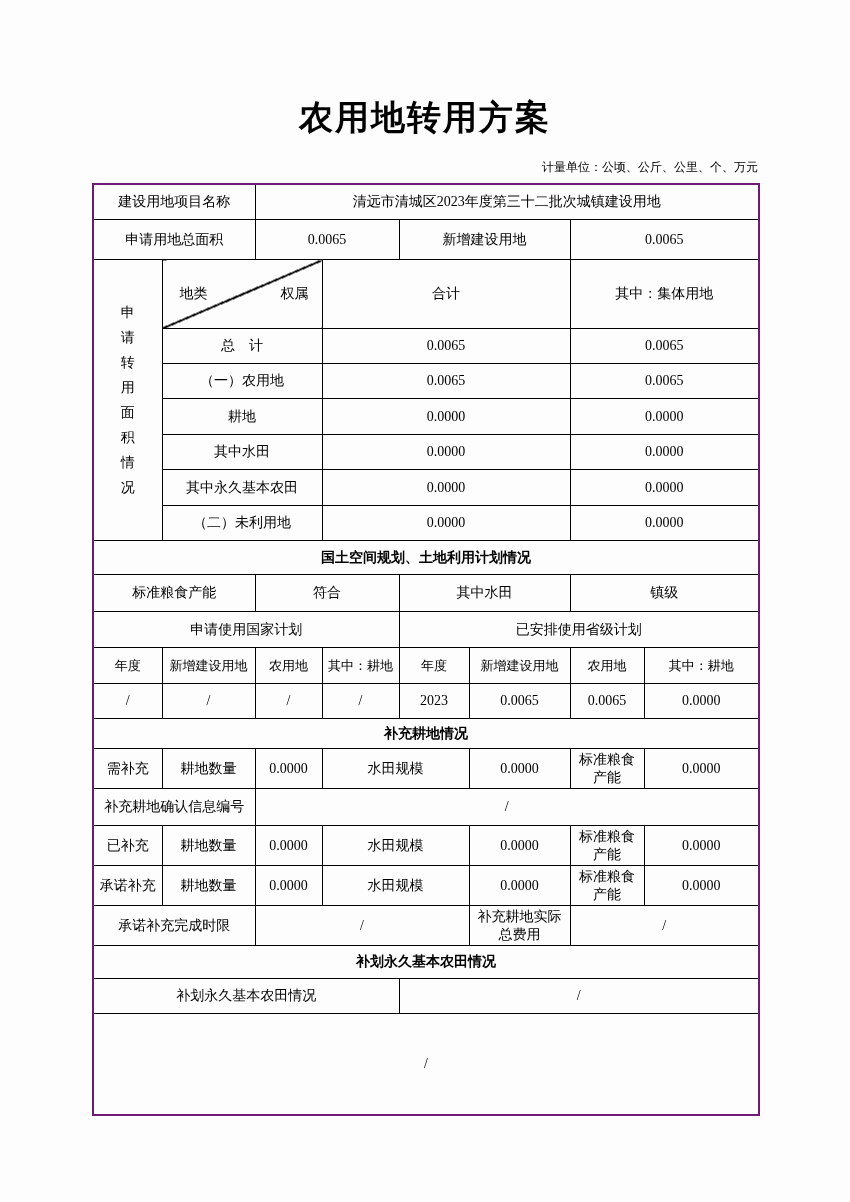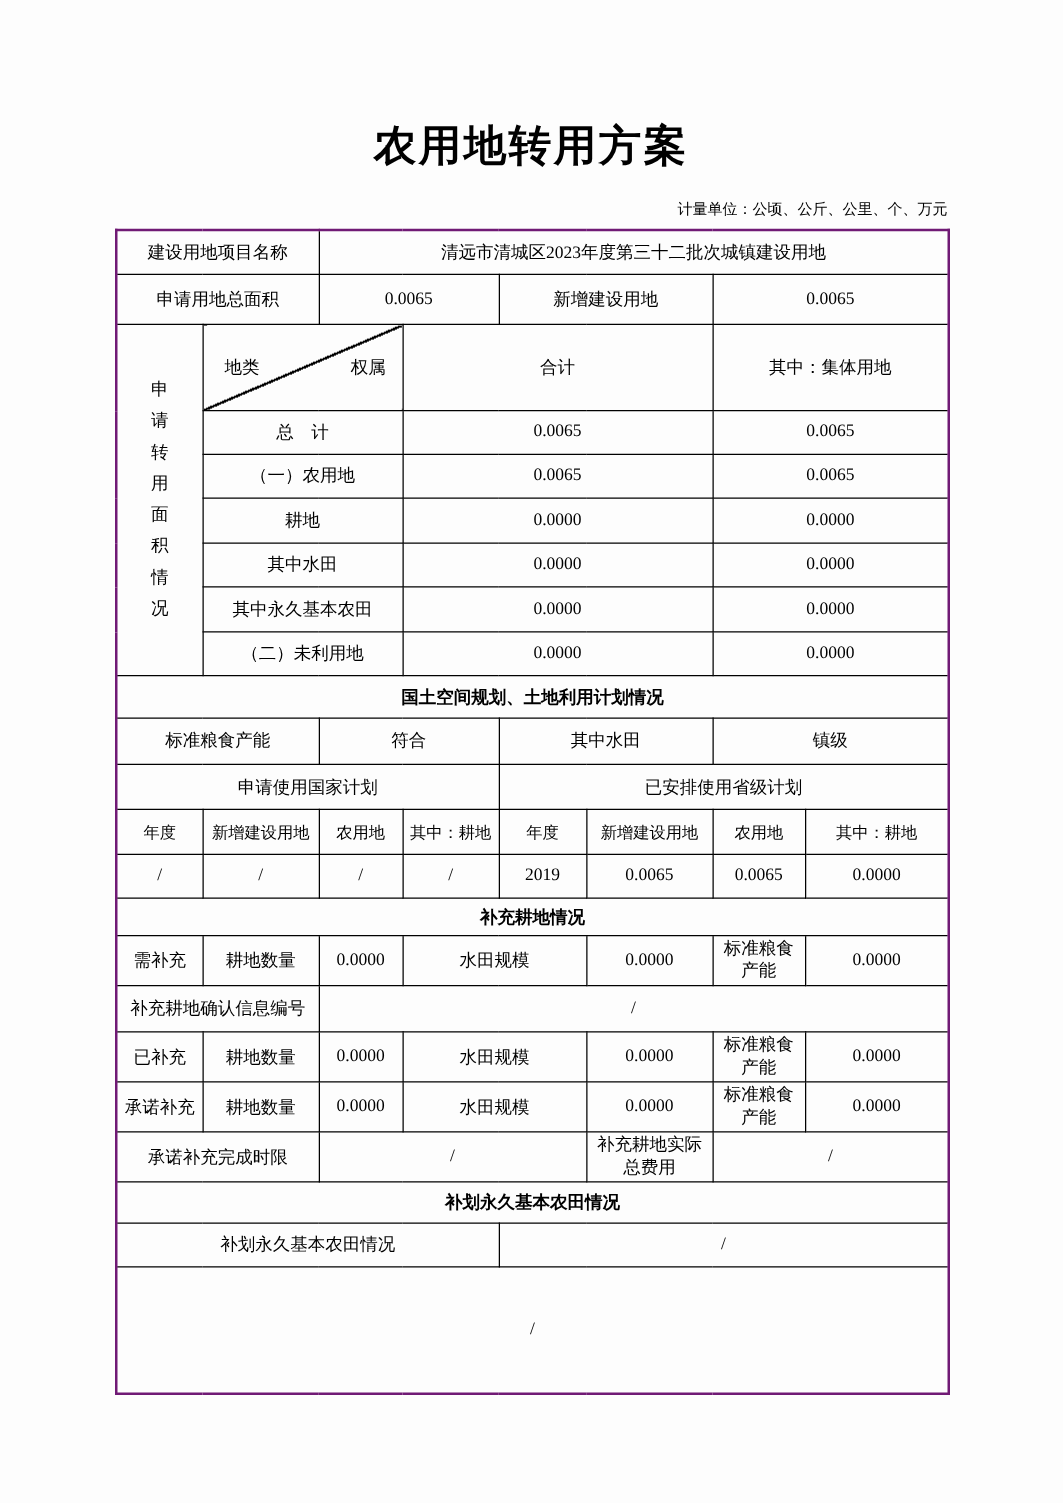--- a/index.html
+++ b/index.html
@@ -156,21 +156,21 @@
       <td>年度</td>
       <td>新增建设用地</td>
       <td>农用地</td>
       <td>其中：耕地</td>
     </tr>
     <tr style="height:35px">
       <td>/</td>
       <td>/</td>
       <td>/</td>
       <td>/</td>
-      <td>2019</td>
+      <td>2023</td>
       <td>0.0065</td>
       <td>0.0065</td>
       <td>0.0000</td>
     </tr>
 
     <tr style="height:30px">
       <td colspan="8" class="section-hd">补充耕地情况</td>
     </tr>
     <tr style="height:38px">
       <td>需补充</td>

